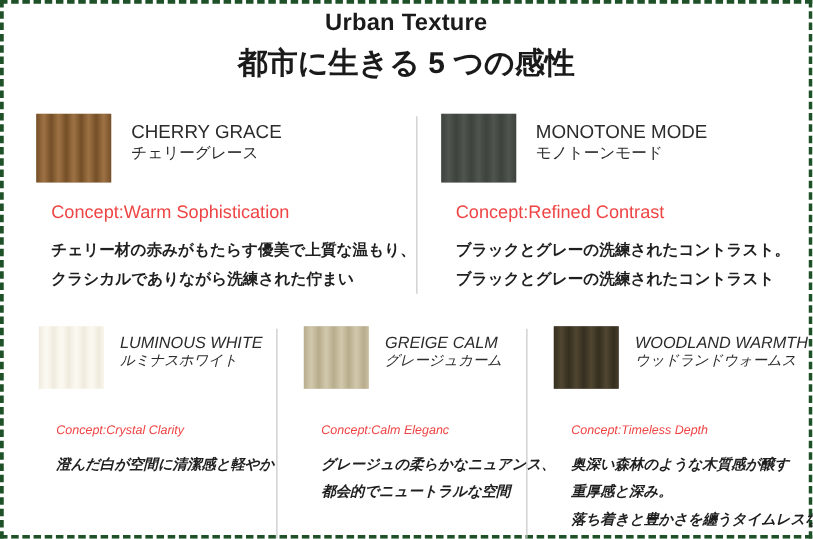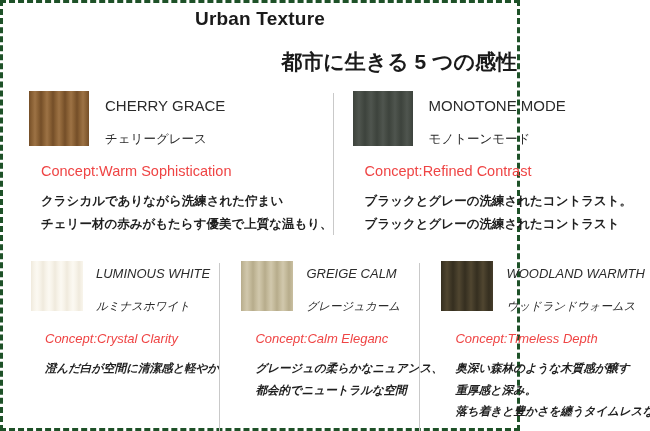--- a/index.html
+++ b/index.html
@@ -4,45 +4,44 @@
 <style>
   html,body{margin:0;padding:0;}
   body{
     width:650px;height:431px;
     background:#ffffff;
     font-family:"Liberation Sans","DejaVu Sans",sans-serif;
     overflow:hidden;
   }
   #page{
     position:relative;
-    width:520px;height:431px;
+    width:650px;height:431px;
     box-sizing:border-box;
     background:#ffffff;
     border:3px dashed #1e5128;
   }
 
   
   .header{
     text-align:center;
     padding-top:6px;
   }
   .title-en{
     font-size:19px;
     font-weight:bold;
     color:#1a1a1a;
     letter-spacing:.2px;
     line-height:1.1;
   }
   .title-ja{
-    font-size:21px;
+    font-size:24px;
     font-weight:bold;
     color:#1a1a1a;
-    margin-top:20px;
+    margin-top:8px;
     line-height:1.1;
-    text-align:right;
   }
 
   
   .row{
     position:absolute;
     display:flex;
     left:8px;right:7px;
   }
   .row-1{top:88px;}
   .row-2{top:258px;font-style:italic;}
@@ -78,21 +77,21 @@
     padding-top:6px;
   }
   .name-en{
     color:#2b2b2b;
     line-height:1.15;
     white-space:nowrap;
   }
   .name-ja{
     color:#2b2b2b;
     line-height:1.2;
-    margin-top:18px;
+    margin-top:1px;
     white-space:nowrap;
   }
   .concept{
     color:#ef4444;
     white-space:nowrap;
   }
   .desc{
     color:#1f1f1f;
     font-weight:bold;
   }
@@ -104,21 +103,21 @@
   .row-1 .name-en{font-size:15px;}
   .row-1 .name-ja{font-size:12.5px;}
   .row-1 .concept{font-size:14.5px;margin-top:16px;margin-left:12px;}
   .row-1 .desc{font-size:12.5px;margin-top:11px;margin-left:12px;line-height:1.85;}
 
   
   .row-2 .swatch{width:52px;height:50px;}
   .row-2 .names{margin-left:13px;}
   .row-2 .name-en{font-size:13px;}
   .row-2 .name-ja{font-size:11.5px;}
-  .row-2 .concept{font-size:13px;margin-top:17px;margin-left:14px;}
+  .row-2 .concept{font-size:10px;margin-top:28px;margin-left:14px;}
   .row-2 .desc{font-size:11.5px;margin-top:12px;margin-left:14px;line-height:1.9;}
 
   .c1{width:322px;padding-left:18px;}
   .c2{width:310px;padding-left:20px;}
 
   .d1{width:215px;padding-left:20px;}
   .d2{width:200px;padding-left:22px;}
   .d3{width:219px;padding-left:22px;}
 </style>
 </head>
@@ -138,22 +137,22 @@
         <div class="swatch" style="background: rgb(138, 97, 53);">
           <div class="grain" style="background: repeating-linear-gradient(90deg, rgb(109, 72, 36) 0px, rgb(138, 97, 53) 3px, rgb(163, 120, 74) 6px, rgb(138, 97, 53) 9px, rgb(109, 72, 36) 12px); opacity: 0.75;"></div>
         </div>
         <div class="names">
           <div class="name-en">CHERRY GRACE</div>
           <div class="name-ja">チェリーグレース</div>
         </div>
       </div>
       <div class="concept">Concept:Warm Sophistication</div>
       <div class="desc">
+        <div>チェリー材の赤みがもたらす優美で上質な温もり、</div>
         <div>クラシカルでありながら洗練された佇まい</div>
-        <div>チェリー材の赤みがもたらす優美で上質な温もり、</div>
       </div>
     </div>
 
     <div class="card c2 div-left">
       <div class="card-head">
         <div class="swatch" style="background: rgb(70, 76, 69);">
           <div class="grain" style="background: repeating-linear-gradient(90deg, rgb(58, 64, 58) 0px, rgb(70, 76, 69) 3px, rgb(82, 88, 82) 6px, rgb(70, 76, 69) 9px, rgb(58, 64, 58) 12px); opacity: 0.75;"></div>
         </div>
         <div class="names">
           <div class="name-en">MONOTONE MODE</div>

